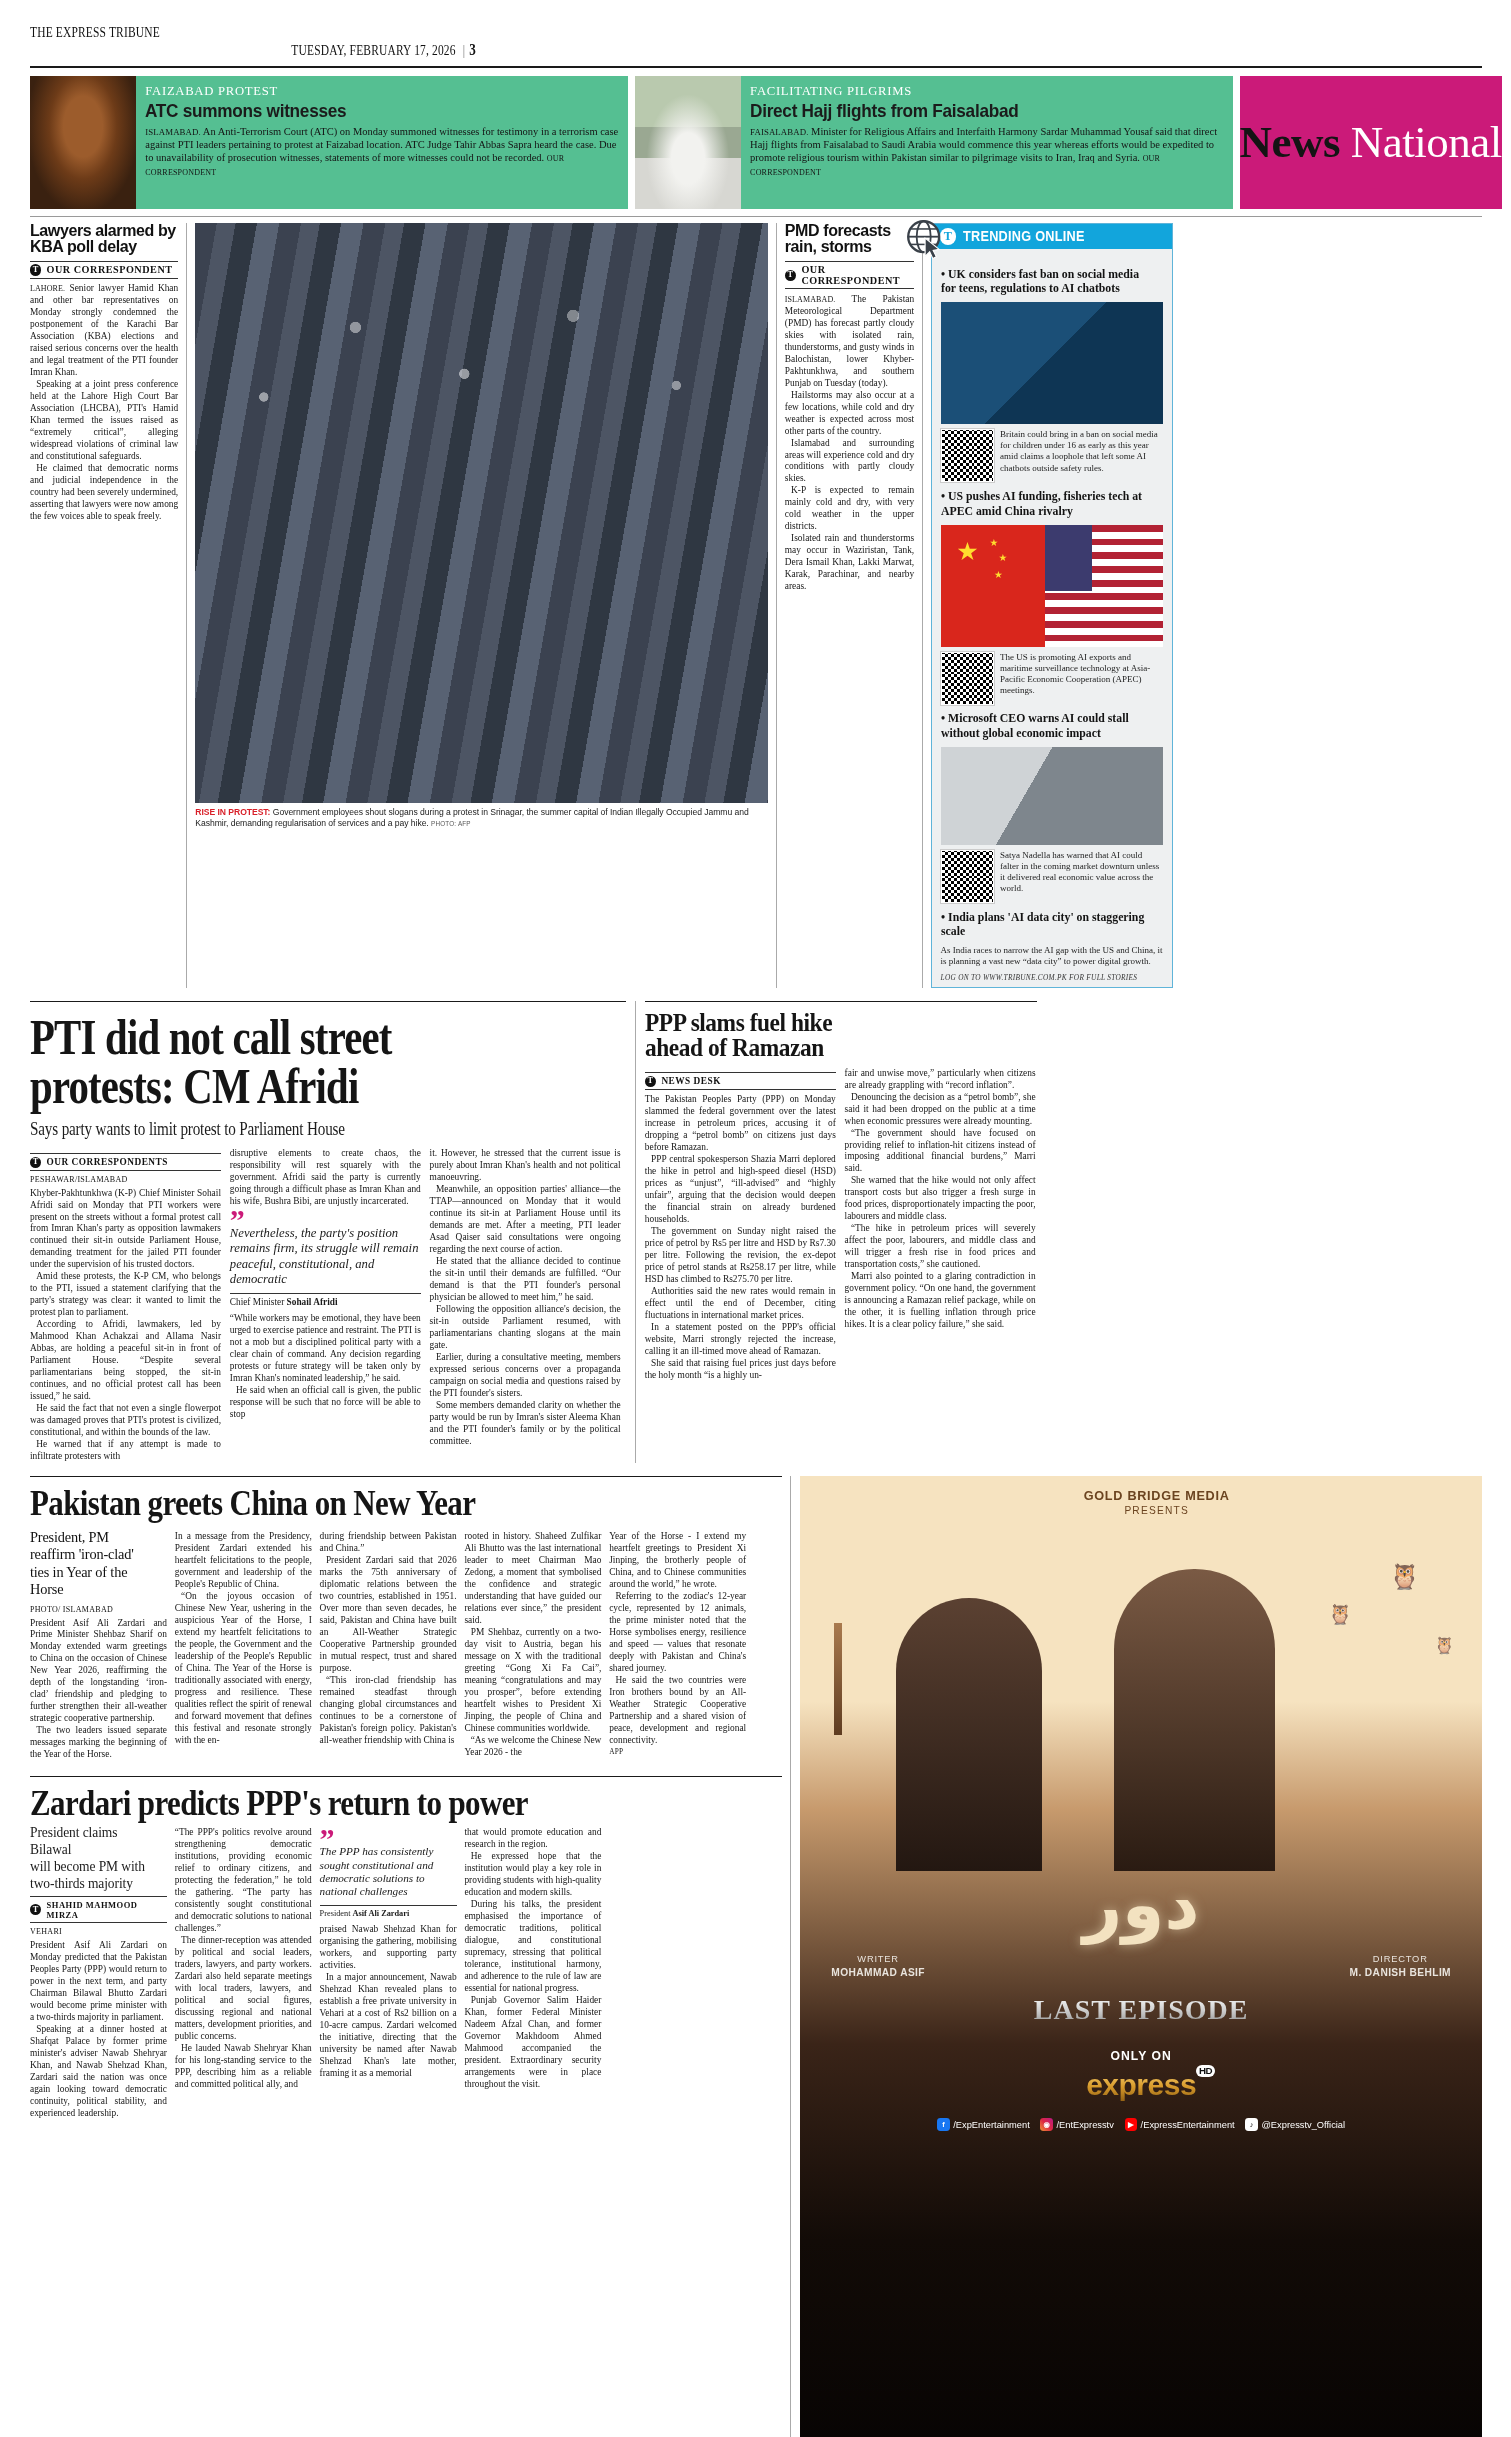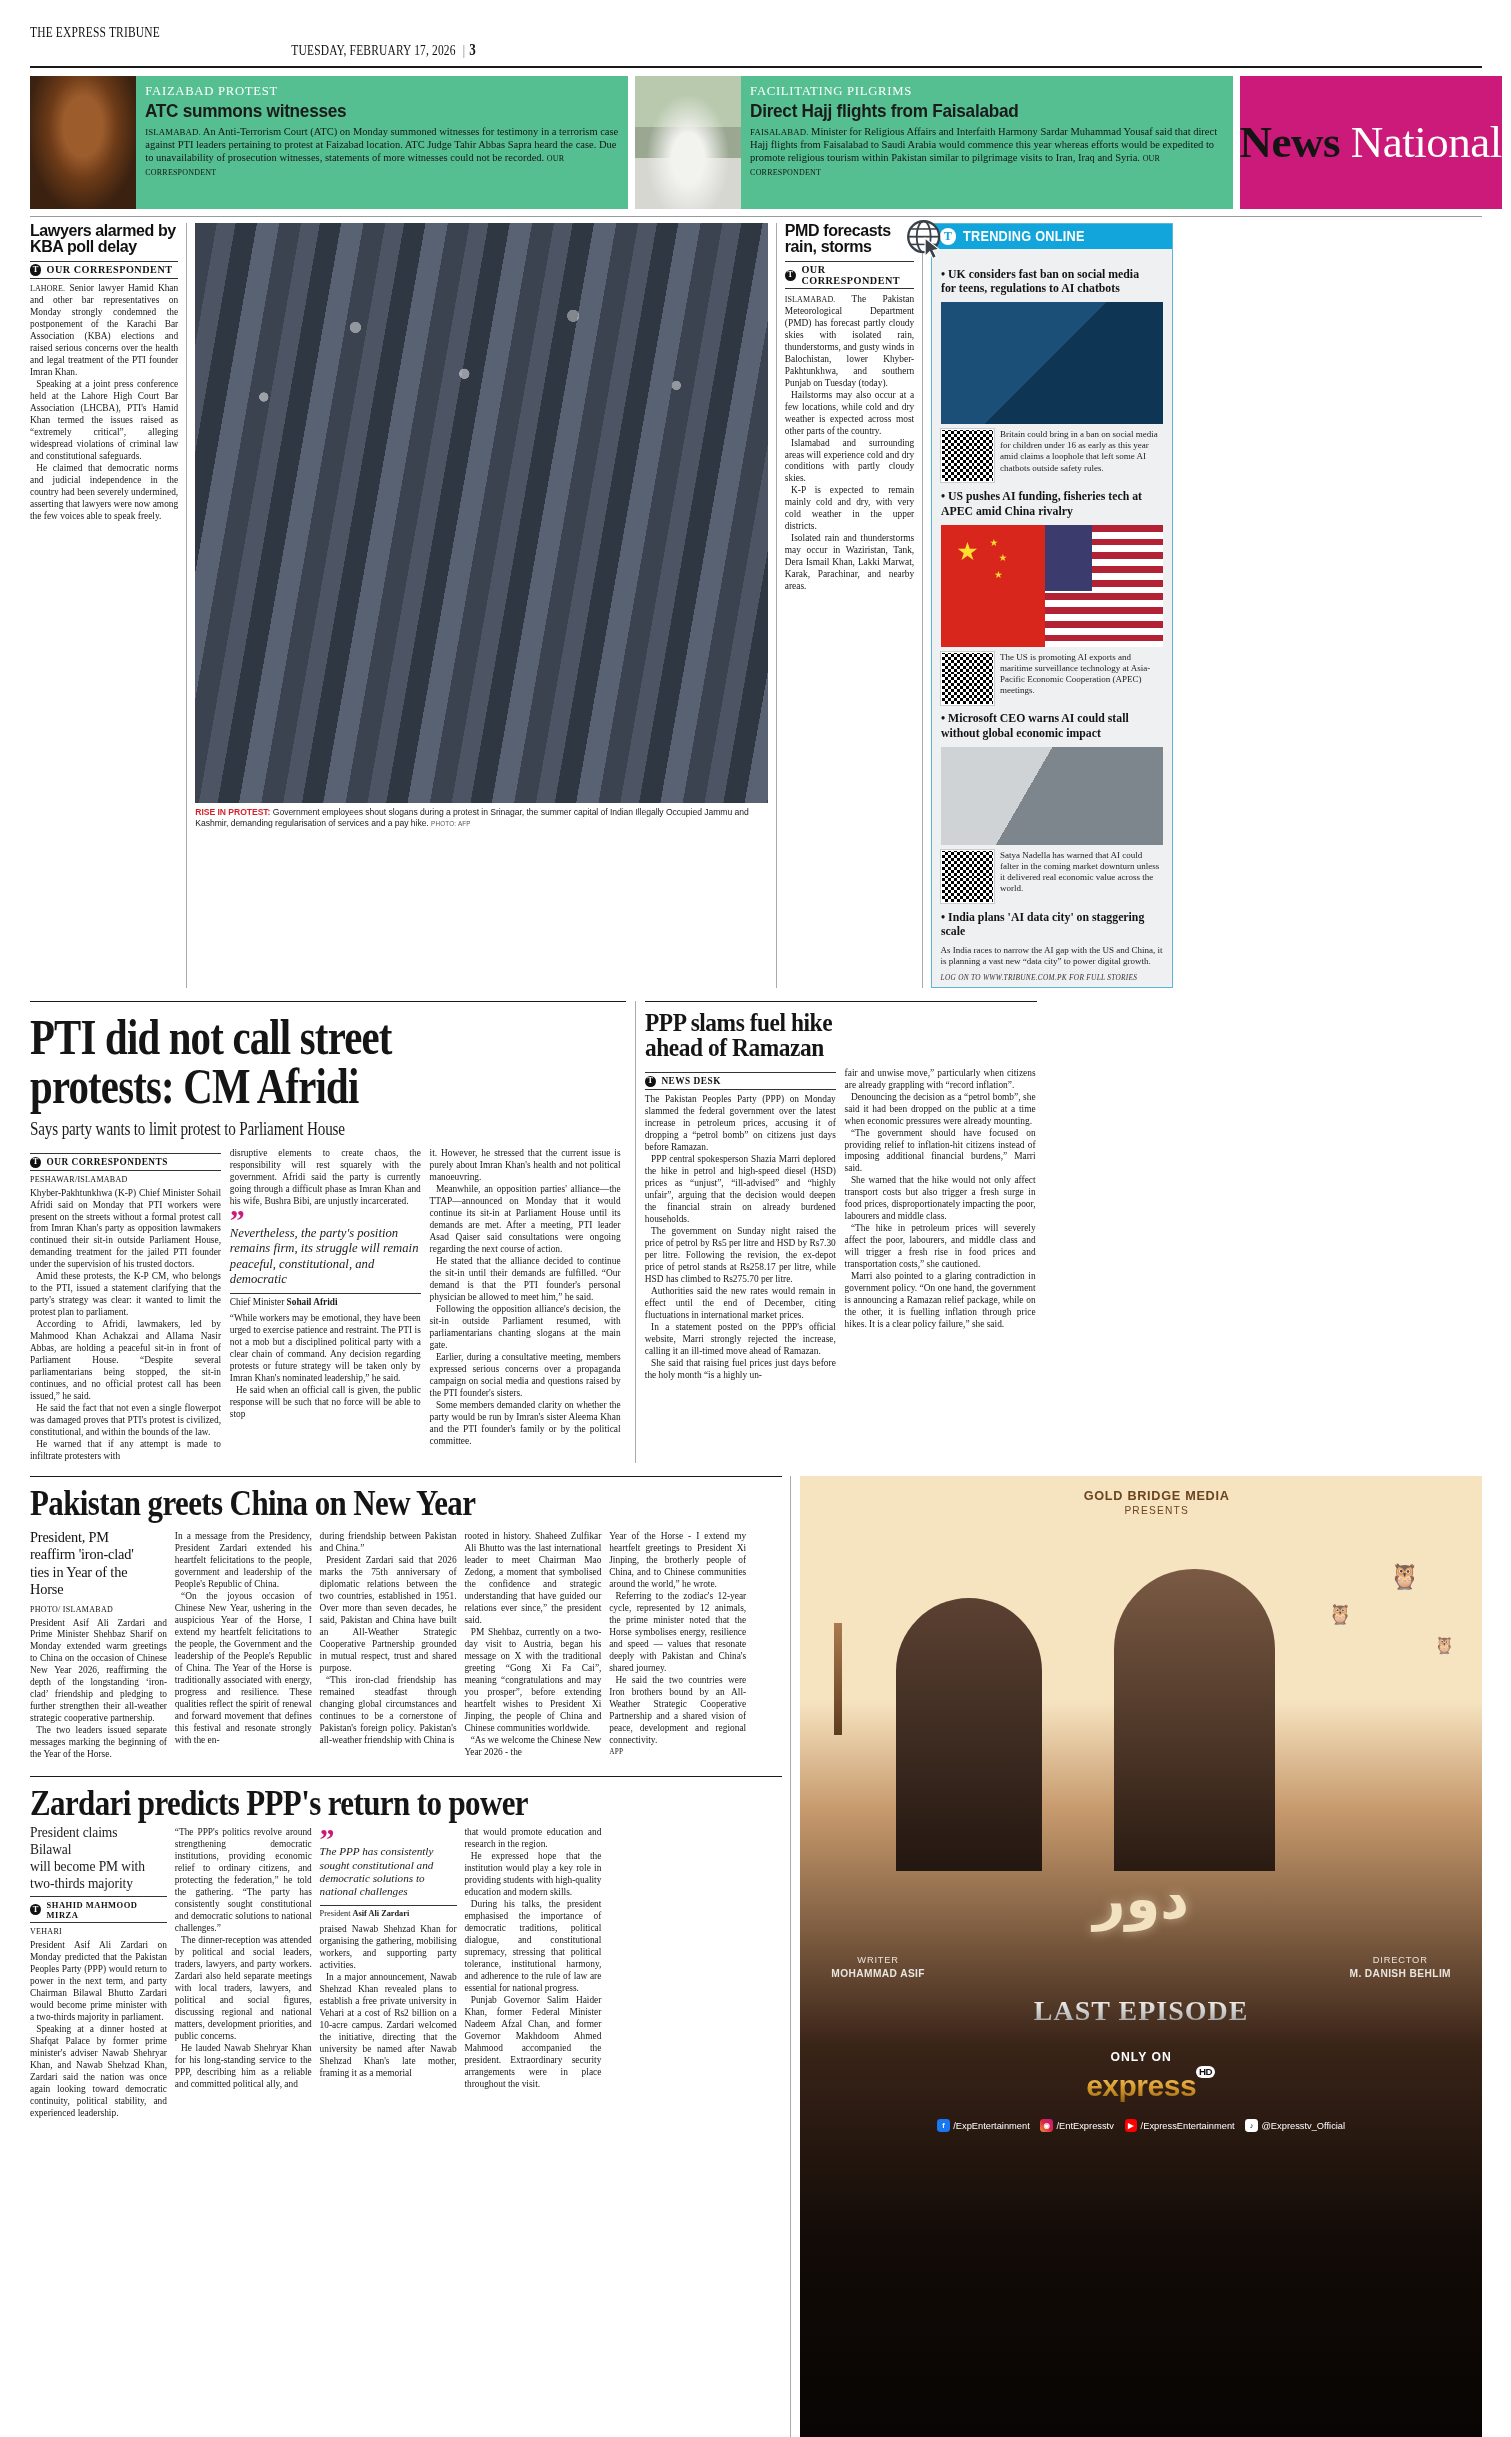--- a/index.html
+++ b/index.html
@@ -235,21 +235,21 @@
     position: relative; overflow: hidden;
   }
   .ad-brand {
     text-align: center; padding-top: 12.7px;
     font-family: "Liberation Sans", sans-serif;
     margin-left: 31px;
   }
   .ad-brand .b1 { font-weight: bold; font-size: 12.7px; color: #6b4420; letter-spacing: 0.7px; }
   .ad-brand .b2 { font-size: 10.2px; color: #6b4420; letter-spacing: 1.2px; margin-top: 2.4px; }
   .ad-urdu {
-    text-align: center; color: #f3e2c0; font-size: 56px; font-weight: bold;
+    text-align: center; color: #f3e2c0; font-size: 68px; font-weight: bold;
     font-family: "DejaVu Sans", sans-serif; line-height: 1;
     text-shadow: 0 0 10.7px rgba(243,226,192,.55);
   }
   .ad-credits {
     display: flex; justify-content: space-between; padding: 0 31px;
     font-family: "Liberation Sans", sans-serif; color: #e9e4dd; text-align: center;
   }
   .ad-credits .lbl { font-size: 9.3px; letter-spacing: 0.8px; }
   .ad-credits .val { font-size: 10.2px; font-weight: bold; letter-spacing: 0.4px; margin-top: 2.4px; }
   .ad-ep {
@@ -664,21 +664,21 @@
           <div style="position:absolute;left:14%;bottom:0;width:146px;height:273px;border-radius:73px 73px 0 0;background:linear-gradient(#5b4132,#231711);"></div>
           <div style="position:absolute;left:46%;bottom:0;width:161px;height:302px;border-radius:80px 80px 0 0;background:linear-gradient(#7a5a44,#2a1b12);"></div>
           <div style="position:absolute;left:5%;top:26%;width:7.8px;height:112px;background:linear-gradient(#a97a4e,#5e3c21);"></div>
           <div style="position:absolute;right:9%;top:8%;color:#fdf6e8;font-size:25px;opacity:.85;">🦉</div>
           <div style="position:absolute;right:19%;top:20%;color:#fdf6e8;font-size:19.5px;opacity:.8;">🦉</div>
           <div style="position:absolute;right:4%;top:30%;color:#fdf6e8;font-size:16.6px;opacity:.75;">🦉</div>
         </div>
 
         <div class="ad-urdu">دور</div>
 
-        <div class="ad-credits" style="margin-top:28px;">
+        <div class="ad-credits" style="margin-top:15px;">
           <div>
             <div class="lbl">WRITER</div>
             <div class="val">MOHAMMAD ASIF</div>
           </div>
           <div>
             <div class="lbl">DIRECTOR</div>
             <div class="val">M. DANISH BEHLIM</div>
           </div>
         </div>
 

